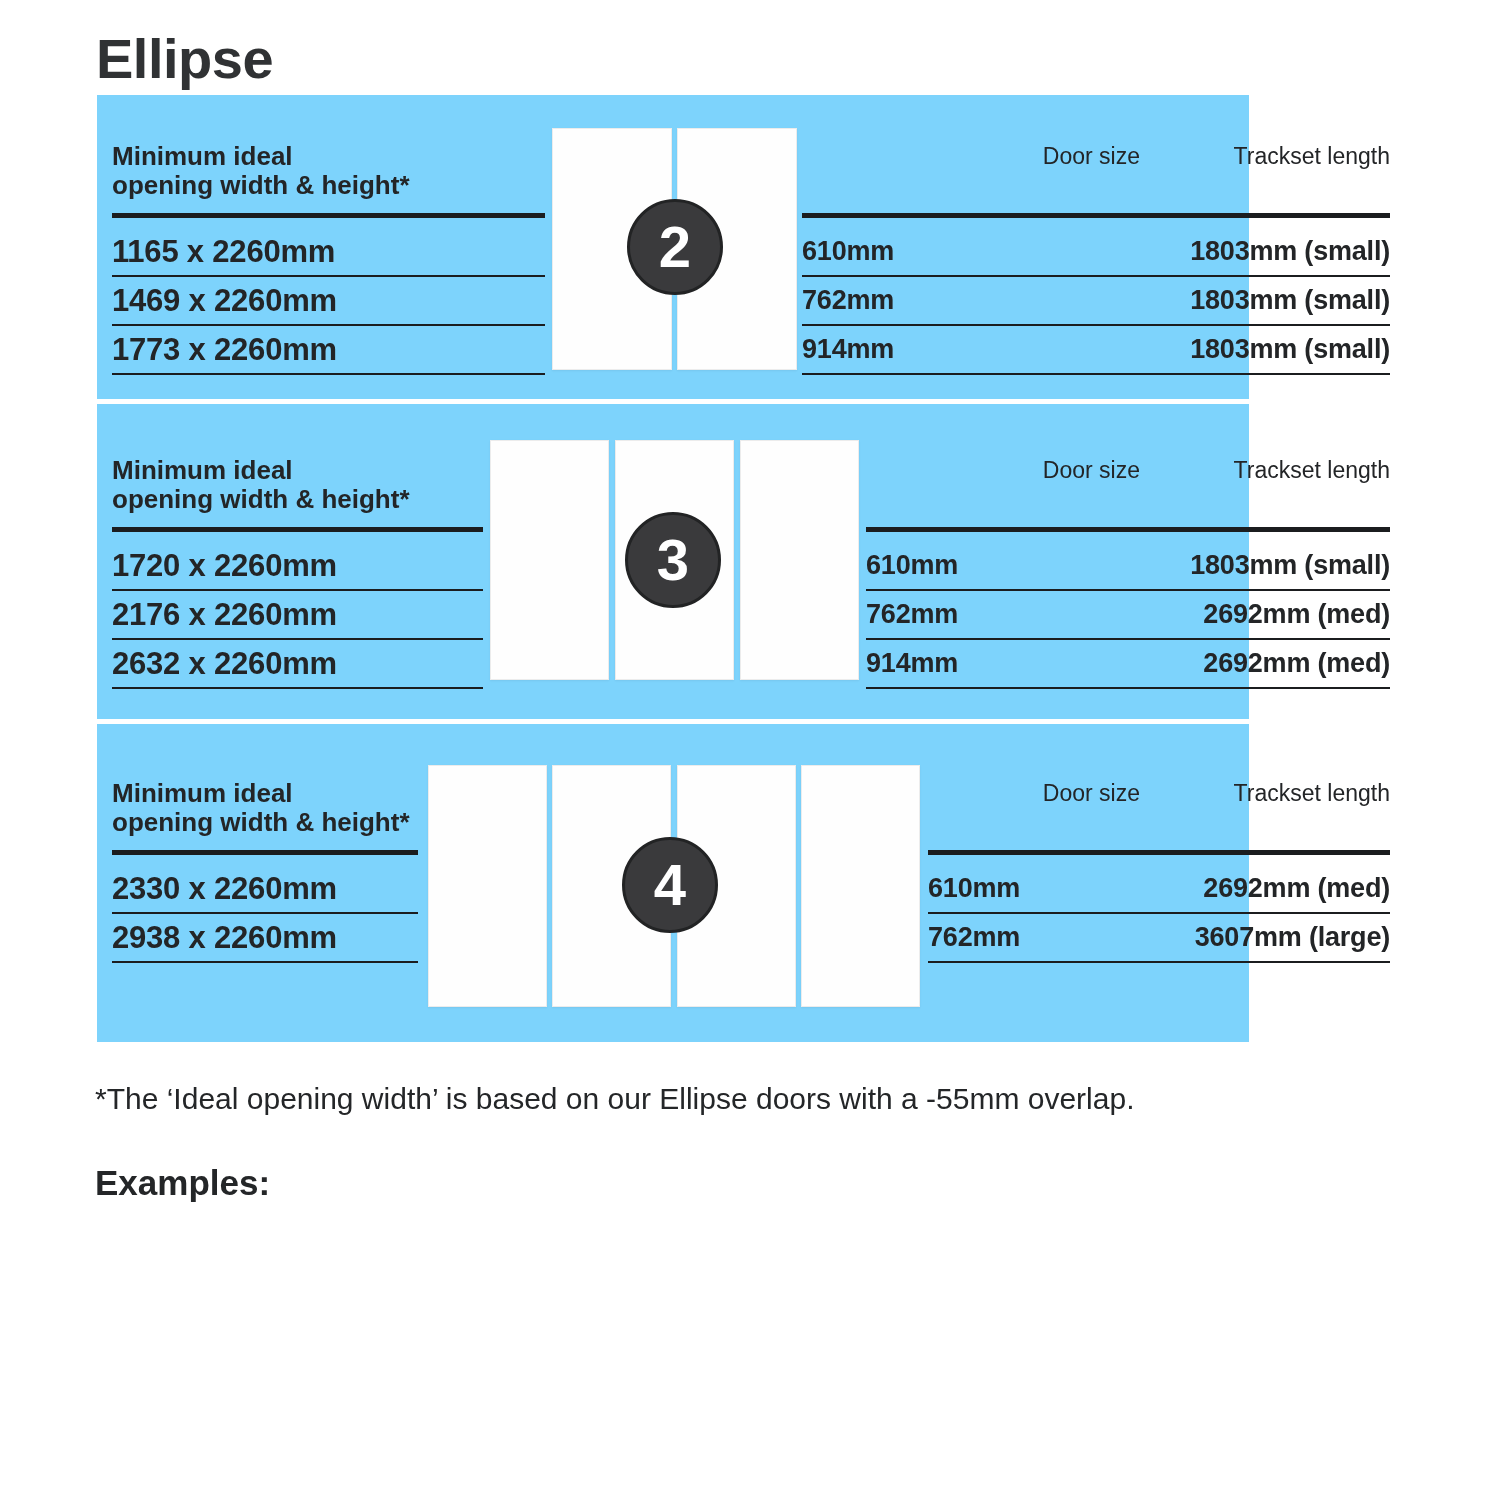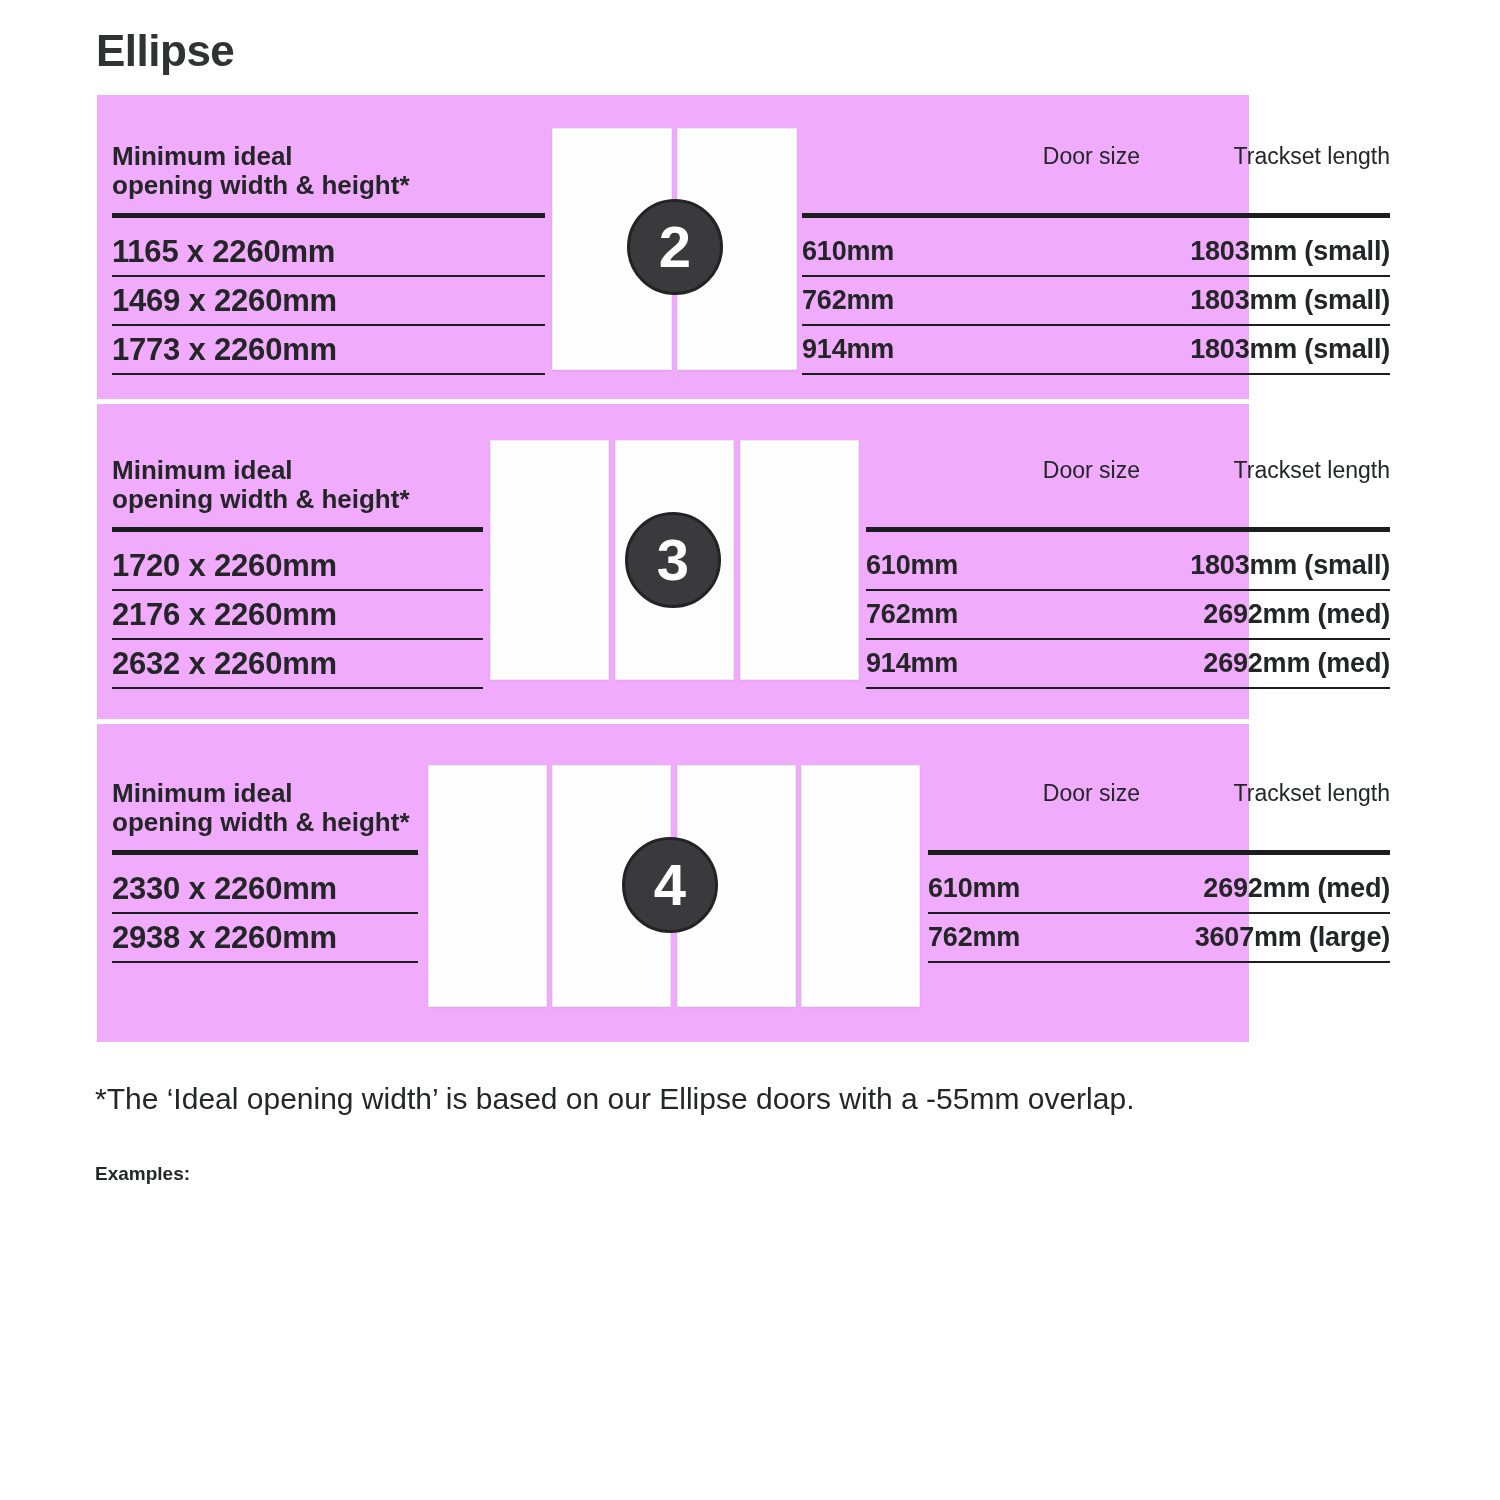--- a/index.html
+++ b/index.html
@@ -6,26 +6,26 @@
   body{
     width:1500px;height:1500px;
     background:#ffffff;
     font-family:"Liberation Sans","DejaVu Sans",sans-serif;
     color:#242628;
     position:relative;
     overflow:hidden;
   }
   .page-title{
     position:absolute;left:96px;top:26px;
-    font-size:44px;font-weight:700;color:#303234;
+    font-size:56px;font-weight:700;color:#303234;
     letter-spacing:-0.5px;
   }
   .panel{
     position:absolute;left:97px;width:1152px;
-    background:#f0abfc;
+    background:#7dd3fc;
   }
   
   .ltable{position:absolute;left:15px;}
   .lhead{font-size:26px;font-weight:700;line-height:29px;color:#232527;}
   .thick{height:5px;background:#1b1d1f;margin-top:13px;}
   .lrows{padding-top:10px;}
   .lrow{
     height:47px;border-bottom:2px solid #1b1d1f;
     display:flex;align-items:center;
     font-size:31px;font-weight:700;letter-spacing:-0.2px;color:#232527;
@@ -58,21 +58,21 @@
     line-height:1;
   }
   
   .footnote{
     position:absolute;left:95px;top:1082px;
     font-size:30px;color:#242628;white-space:pre-wrap;
   }
   .footnote b{font-weight:400;}
   .examples-head{
     position:absolute;left:95px;top:1163px;
-    font-size:19px;font-weight:700;color:#242628;
+    font-size:35px;font-weight:700;color:#242628;
   }
   .examples{
     position:absolute;left:95px;top:1205px;
     font-size:29px;line-height:43.5px;color:#242628;
     white-space:pre-wrap;
   }
 </style>
 </head>
 <body>
 

